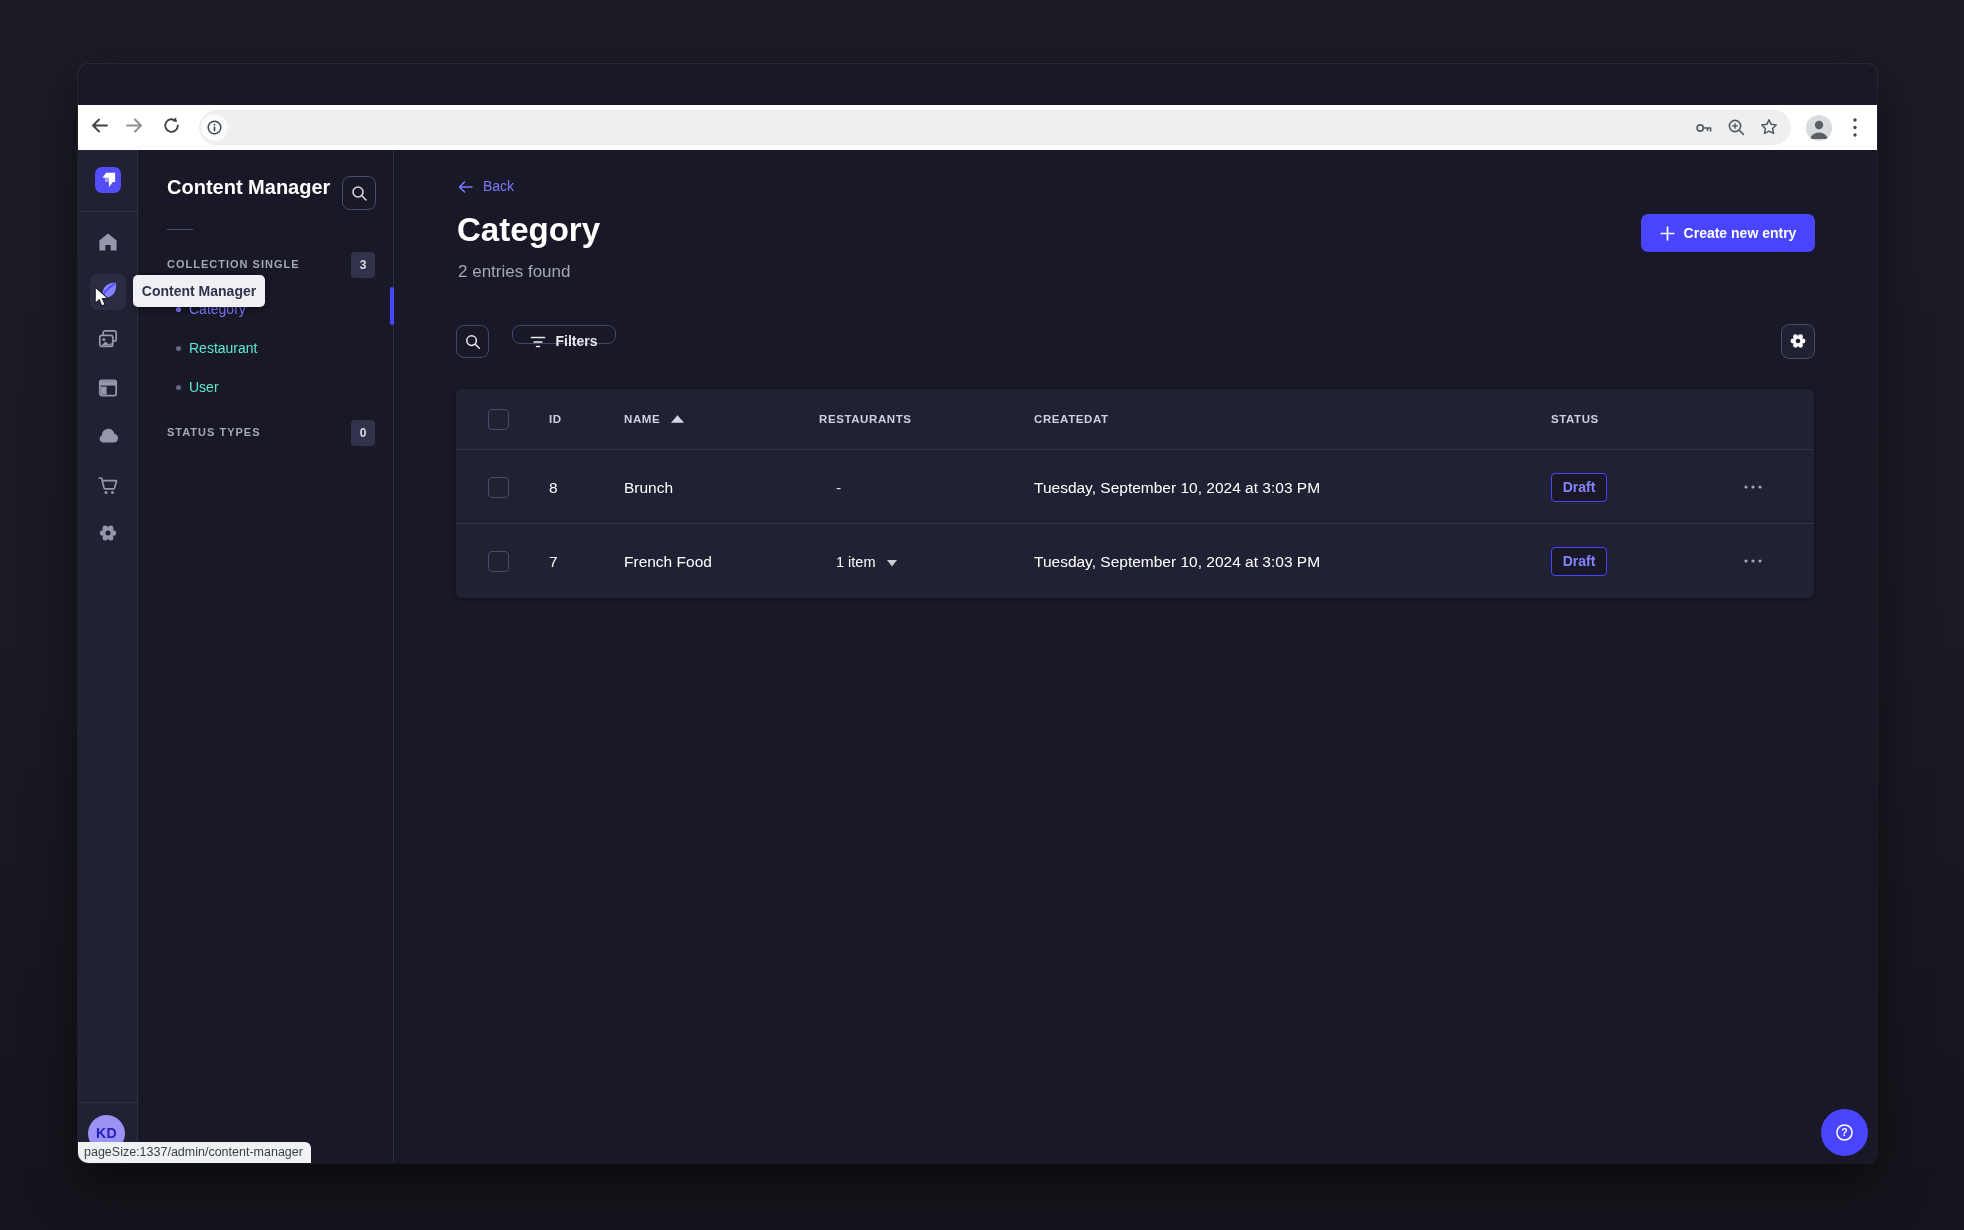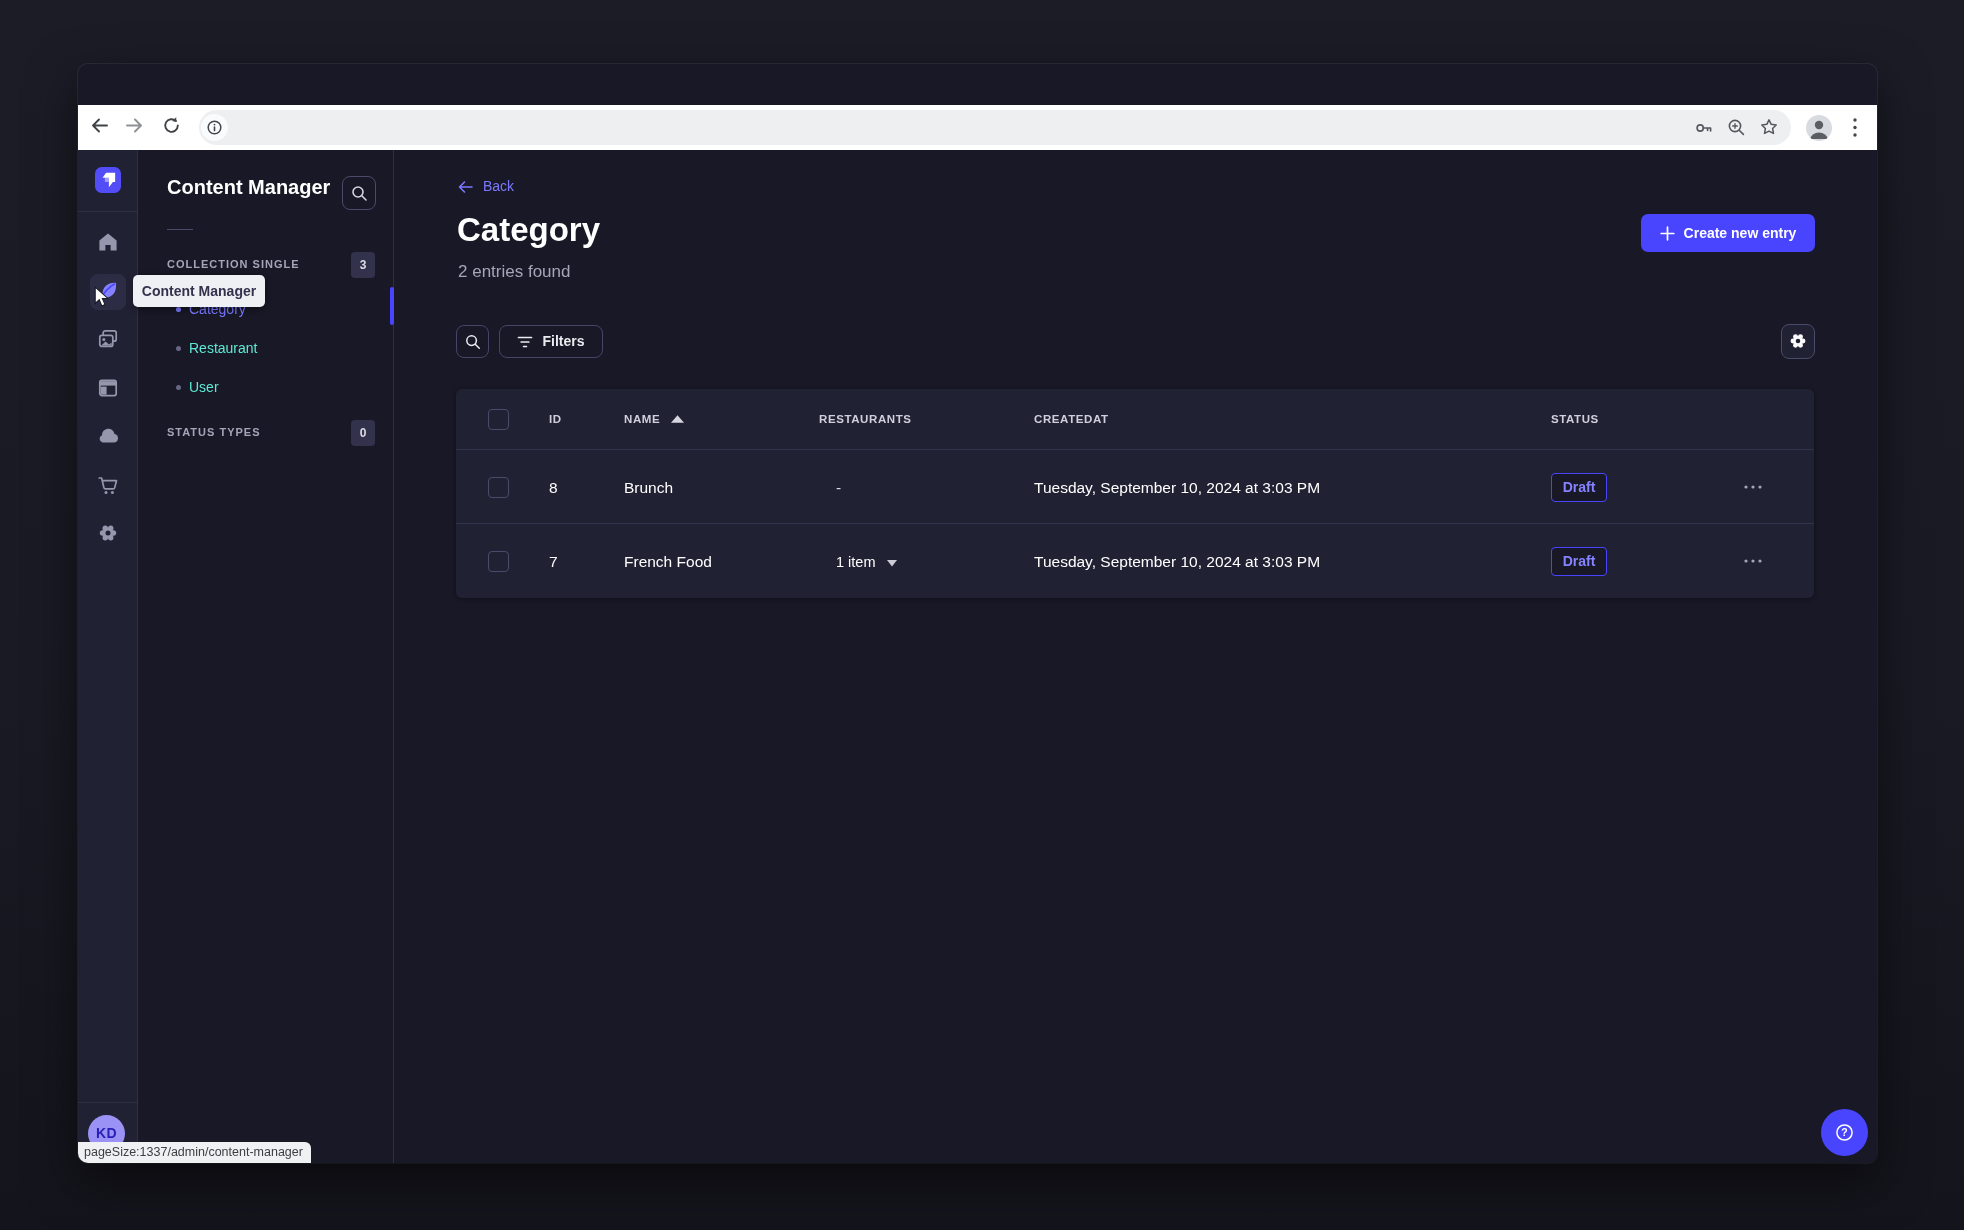--- a/index.html
+++ b/index.html
@@ -55,21 +55,21 @@
 .main { position:absolute; left:317px; top:0; width:1482px; height:100%; }
 
 .back { position:absolute; left:63px; top:28px; color:#7b79ff; font-size:14px; }
 .back svg { vertical-align:-2px; margin-right:10px; }
 .h1 { position:absolute; left:62px; top:61px; font-size:33px; font-weight:bold; color:#ffffff; }
 .sub { position:absolute; left:63px; top:112px; font-size:17px; color:#a5a5ba; }
 .createbtn { position:absolute; left:1246px; top:64px; width:174px; height:38px; background:#4945ff; border-radius:7px; color:#fff; font-size:14px; font-weight:bold; text-align:center; line-height:38px; }
 .createbtn svg { vertical-align:-3px; margin-right:9px; }
 .sqbtn { position:absolute; border:1px solid #45456a; border-radius:8px; }
 .srchbtn { left:61px; top:175px; width:33px; height:33px; }
-.filtbtn { position:absolute; left:104px; top:175px; width:104px; height:33px; border:1px solid #45456a; border-radius:8px; color:#eaeaef; font-size:14px; font-weight:bold; line-height:31px; text-align:center; }
+.filtbtn { position:absolute; left:117px; top:175px; width:104px; height:19px; border:1px solid #45456a; border-radius:8px; color:#eaeaef; font-size:14px; font-weight:bold; line-height:31px; text-align:center; }
 .filtbtn svg { vertical-align:-3px; margin-right:9px; }
 .gearbtn { position:absolute; left:1386px; top:174px; width:34px; height:35px; background:#212134; border:1px solid #4a4a6a; border-radius:8px; }
 
 .card { position:absolute; left:61px; top:227px; width:1358px; height:209px; background:#212134; border-radius:6px; box-shadow:0 1px 4px rgba(0,0,0,.35);margin-top:12px; }
 .thead { position:absolute; left:0; top:0; width:100%; height:61px; border-bottom:1px solid #32324d; }
 .trow1 { position:absolute; left:0; top:61px; width:100%; height:74px; border-bottom:1px solid #32324d; }
 .trow2 { position:absolute; left:0; top:135px; width:100%; height:74px; }
 .cb { position:absolute; left:32px; width:21px; height:21px; border:1px solid #4a4a6a; border-radius:4px; }
 .hcell { position:absolute; font-size:11.5px; font-weight:bold; letter-spacing:.6px; color:#cfcfdd; top:24px; }
 .dcell { position:absolute; font-size:15.5px; color:#ffffff; }

